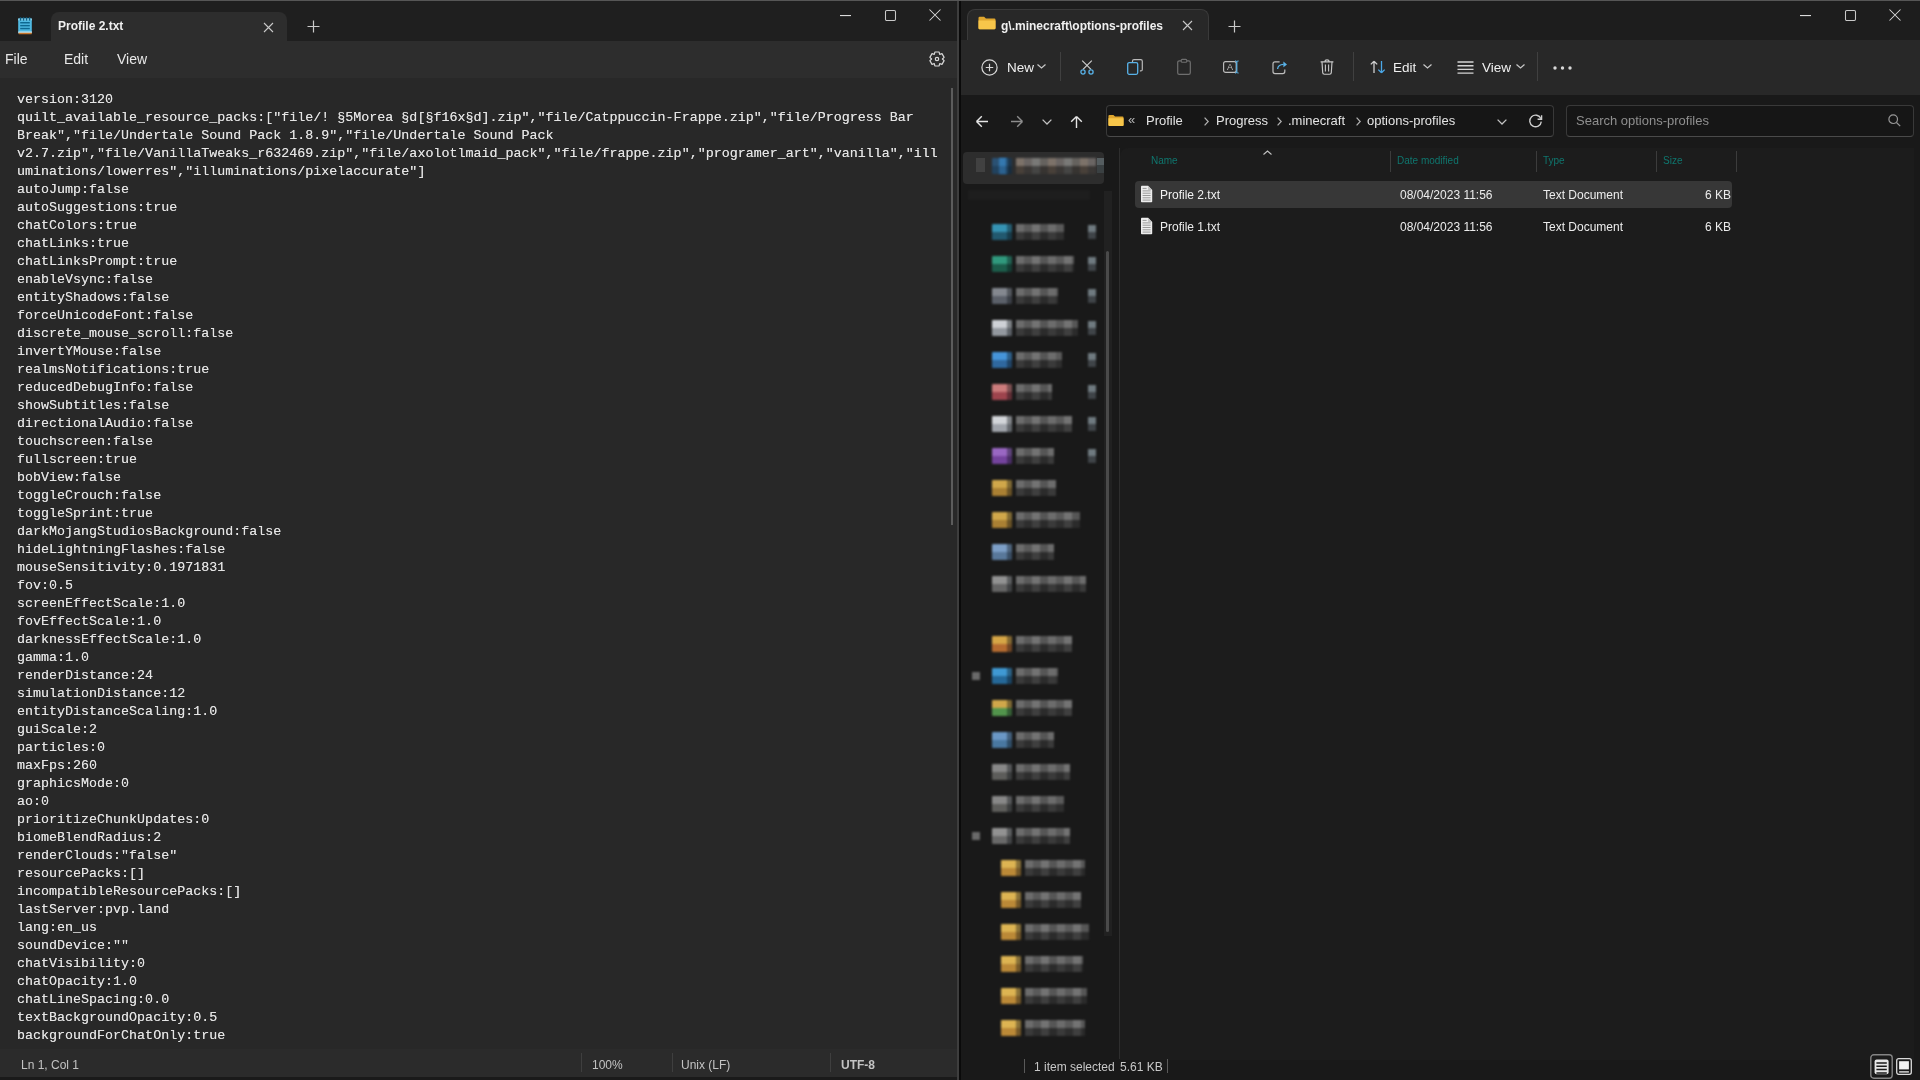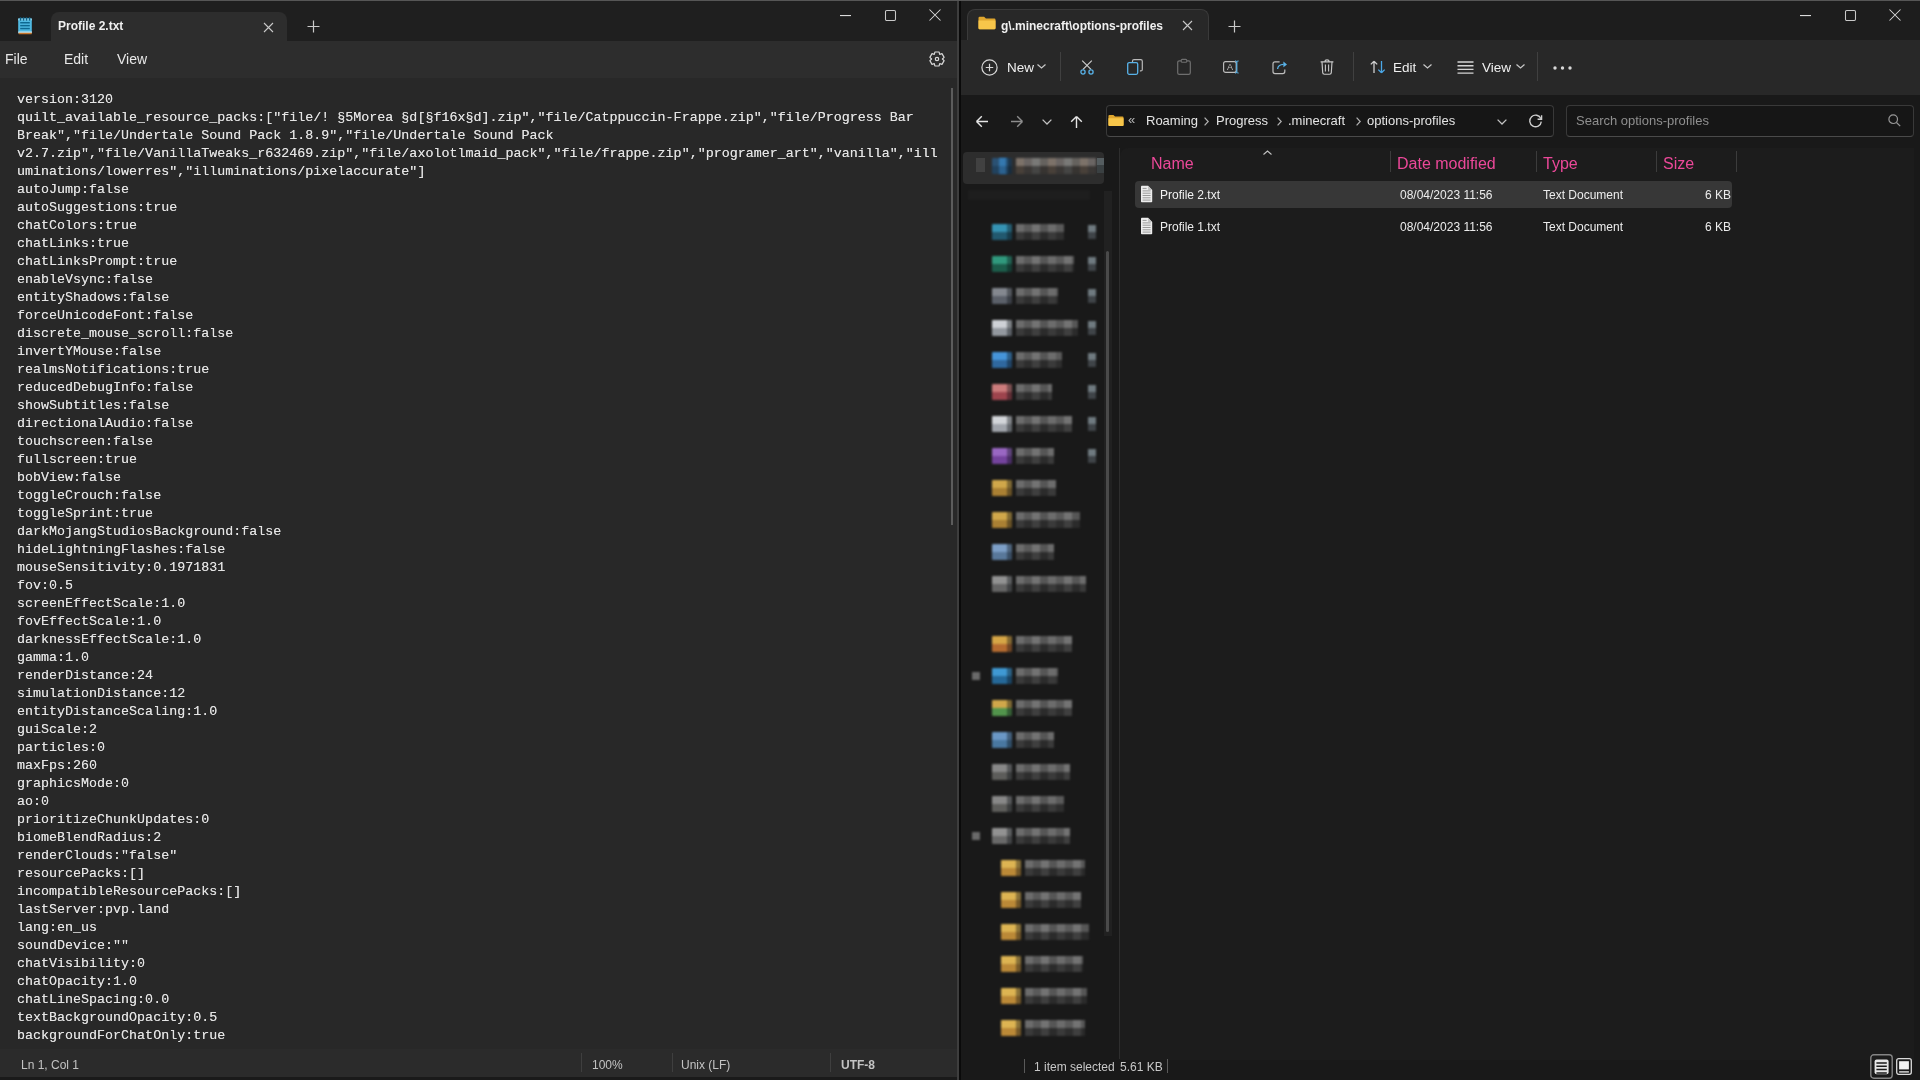--- a/index.html
+++ b/index.html
@@ -22,21 +22,21 @@
   
   #explorer { position:absolute; left:961px; top:0; width:959px; height:1080px; background:#191919; }
   #ex-titlebar { position:absolute; left:961px; top:0; width:959px; height:40px; background:#1d1d1d; }
   #ex-tab { position:absolute; left:967px; top:9px; width:242px; height:31px; background:#282828; border-radius:8px 8px 0 0; border:1px solid #3a3a3a; border-bottom:none; }
   #ex-cmdbar { position:absolute; left:961px; top:40px; width:959px; height:55px; background:#282828; }
   #ex-files { position:absolute; left:1120px; top:148px; width:794px; height:912px; background:#1c1c1c; border-radius:8px 0 0 0; }
   .cmdsep { position:absolute; top:52px; width:1px; height:29px; background:#404040; }
   .cmdtext { position:absolute; top:60px; font-size:13.5px; color:#f0f0f0; }
   .addrbox { position:absolute; top:105px; height:32px; background:#161616; border:1px solid #393939; border-bottom-color:#4a4a4a; border-radius:4px; }
   .bcrumb { position:absolute; top:113px; font-size:13px; color:#e4e4e4; }
-  .colhdr { position:absolute; top:155px; font-size:16px; color:#ec4899; }
+  .colhdr { position:absolute; top:155px; font-size:10px; color:#0f766e; }
   .colsep { position:absolute; top:151px; width:1px; height:21px; background:#3c3c3c; }
   .frow { position:absolute; font-size:12px; color:#ececec; }
   #sel-row { position:absolute; left:1135px; top:181px; width:597px; height:27px; background:#373737; border-radius:4px; }
   
   .sbicon { position:absolute; width:20px; height:16px; border-radius:1px; filter:blur(0.9px) saturate(0.88) brightness(0.95); }
   .sbicon::after { content:""; position:absolute; right:0; top:0; width:26%; height:100%; background:rgba(10,14,20,0.4); }
   .sbtext { position:absolute; height:16px; filter:blur(0.8px);
     background-image: linear-gradient(180deg, rgba(255,255,255,0.09) 0 8px, rgba(0,0,0,0.38) 8px 16px),
       repeating-linear-gradient(90deg, #5e5e5e 0 8px, #4a4a4a 8px 16px, #656565 16px 24px, #454545 24px 32px); }
   .sbpin { position:absolute; left:1088px; width:8px; height:14px; background:linear-gradient(180deg,#6f7a80 0 50%,#3f4448 50% 100%); filter:blur(0.8px); }
@@ -270,21 +270,21 @@
   <path d="M6.5 13 V1.5 M6.5 1.5 L1.2 6.8 M6.5 1.5 L11.8 6.8" stroke="#e6e6e6" stroke-width="1.4" fill="none"></path>
 </svg>
 <div class="addrbox" style="left:1106px; width:448px;"></div>
 <div class="addrbox" style="left:1566px; width:348px;"></div>
 
 <svg style="left:1108px; top:114px;" width="16" height="13" viewBox="0 0 18 14">
   <path d="M0.5 2 Q0.5 0.8 1.7 0.8 H6.1 L7.9 2.6 H16.3 Q17.5 2.6 17.5 3.8 V12 Q17.5 13.2 16.3 13.2 H1.7 Q0.5 13.2 0.5 12 Z" fill="#dfa62e"></path>
   <path d="M0.5 4.6 H17.5 V12 Q17.5 13.2 16.3 13.2 H1.7 Q0.5 13.2 0.5 12 Z" fill="#f7c64a"></path>
 </svg>
 <div class="bcrumb" style="left:1128px; top:112px; color:#b8b8b8;">«</div>
-<div class="bcrumb" style="left:1146px;">Roaming</div>
+<div class="bcrumb" style="left:1146px;">Profile</div>
 <svg style="left:1204px; top:117px;" width="5" height="9" viewBox="0 0 5 9">
   <path d="M0.6 0.6 L4.2 4.5 L0.6 8.4" stroke="#b2b2b2" stroke-width="1.2" fill="none"></path>
 </svg>
 <div class="bcrumb" style="left:1216px;">Progress</div>
 <svg style="left:1277px; top:117px;" width="5" height="9" viewBox="0 0 5 9">
   <path d="M0.6 0.6 L4.2 4.5 L0.6 8.4" stroke="#b2b2b2" stroke-width="1.2" fill="none"></path>
 </svg>
 <div class="bcrumb" style="left:1288px;">.minecraft</div>
 <svg style="left:1356px; top:117px;" width="5" height="9" viewBox="0 0 5 9">
   <path d="M0.6 0.6 L4.2 4.5 L0.6 8.4" stroke="#b2b2b2" stroke-width="1.2" fill="none"></path>

